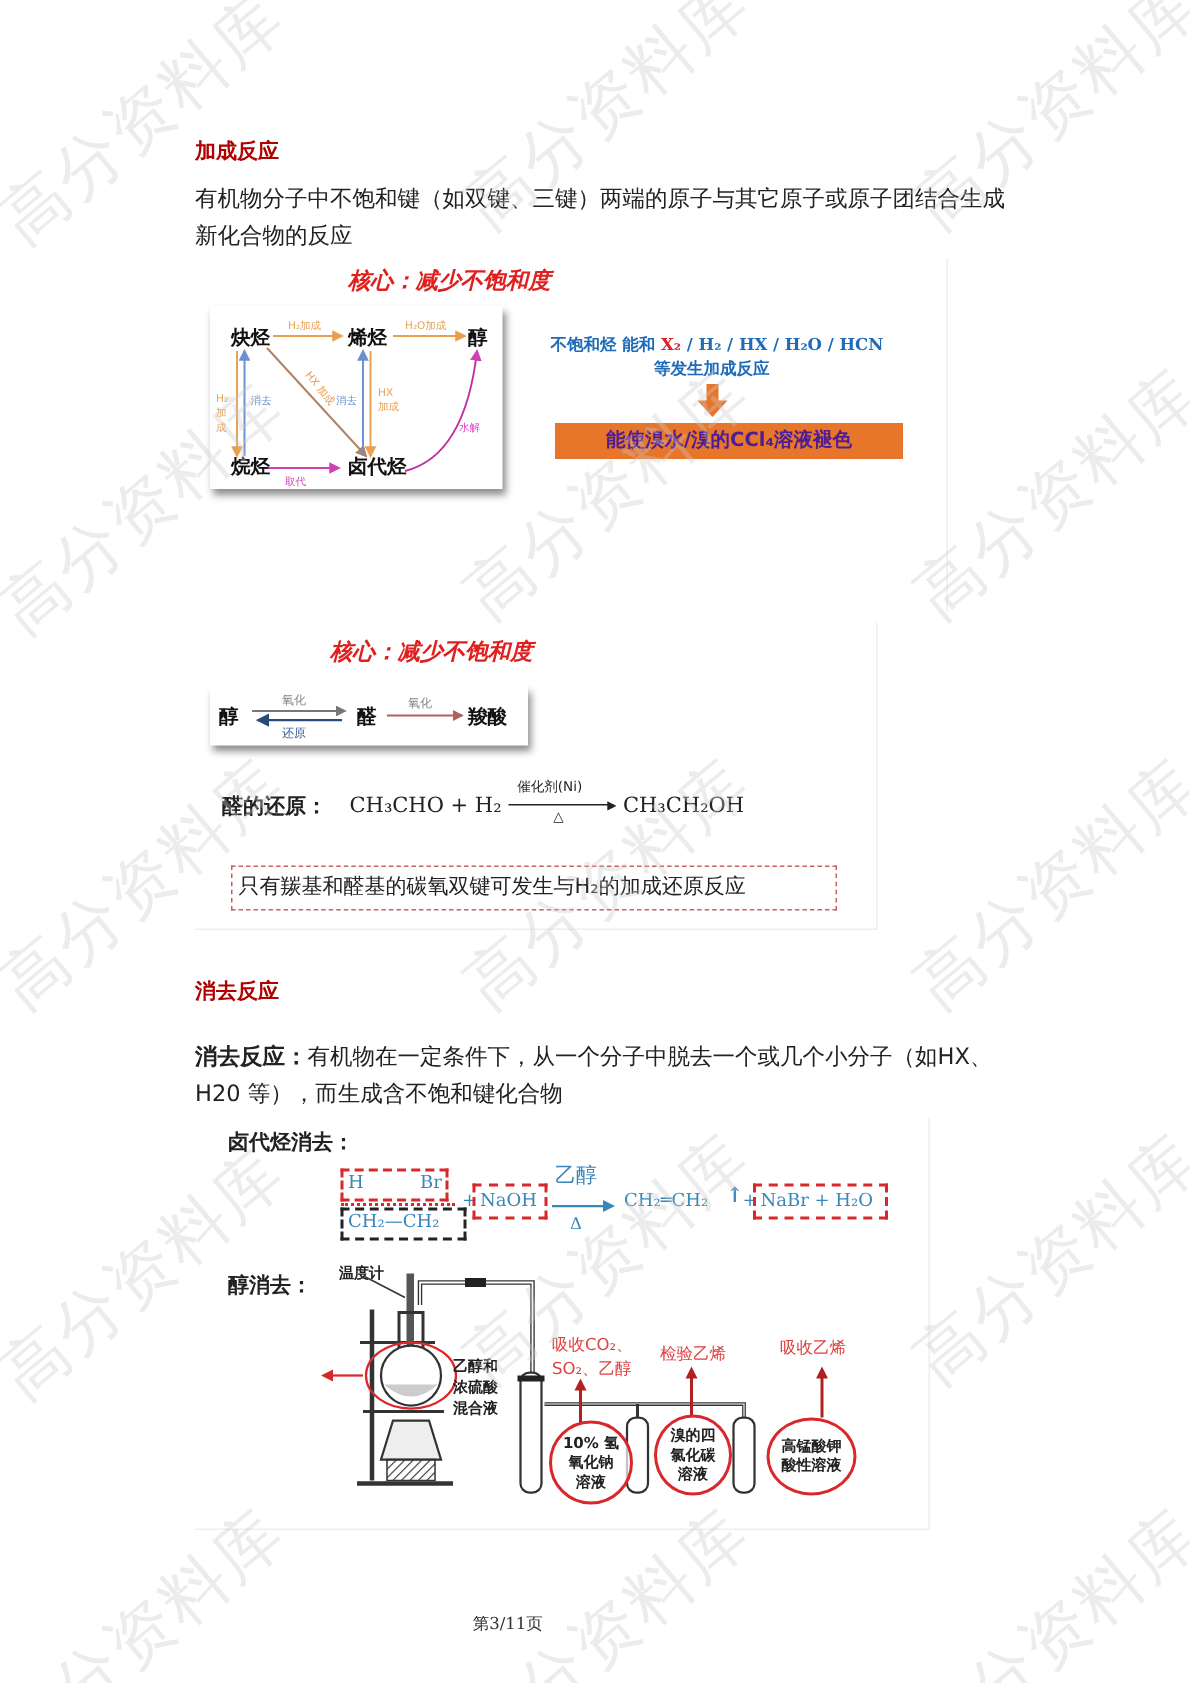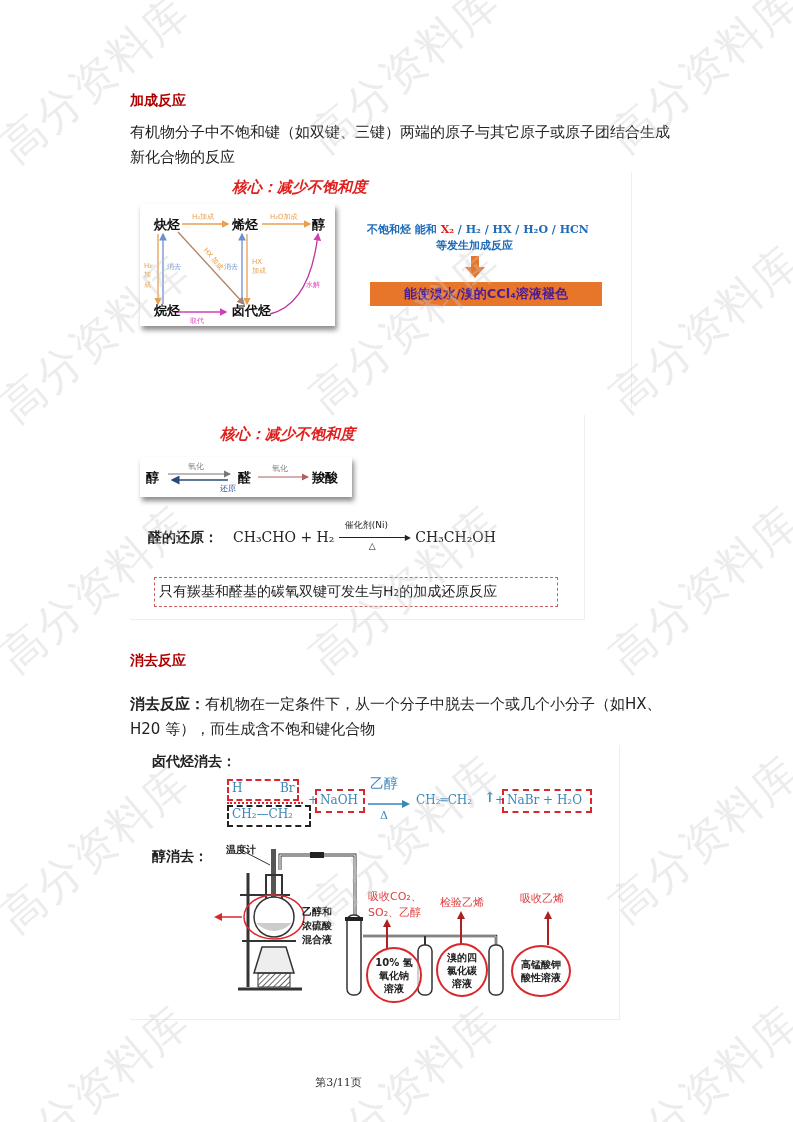--- a/index.html
+++ b/index.html
@@ -149,21 +149,21 @@
           </marker>
       </defs>
       <line x1="28" y1="17" x2="90" y2="17" stroke="#777" stroke-width="1.2" marker-end="url(#ag)"></line>
       <line x1="88" y1="23" x2="32" y2="23" stroke="#2a4a7a" stroke-width="1.5" marker-end="url(#an)"></line>
       <line x1="118" y1="20" x2="168" y2="20" stroke="#b06060" stroke-width="1.2" marker-end="url(#ar)"></line>
     </svg>
     <div class="node" style="left:6px;top:12px;">醇</div>
     <div class="node" style="left:98px;top:12px;">醛</div>
     <div class="node" style="left:172px;top:12px;">羧酸</div>
     <div class="lbl" style="color:#888;font-size:8px;left:48px;top:4px;">氧化</div>
-    <div class="lbl" style="color:#3a5a9a;font-size:8px;left:48px;top:26px;margin-left:32px;">还原</div>
+    <div class="lbl" style="color:#3a5a9a;font-size:8px;left:48px;top:26px;">还原</div>
     <div class="lbl" style="color:#888;font-size:8px;left:132px;top:6px;">氧化</div>
   </div>
 
   <div class="sub-title" style="left:18px;top:114px;">醛的还原：</div>
   <div class="equation" style="left:103px;top:114px;">
     <span>CH₃CHO + H₂</span>
     <span style="display:inline-block;position:relative;width:72px;height:14px;vertical-align:middle;">
       <span style="position:absolute;left:6px;top:-12px;font-size:9px;font-family:'DejaVu Sans',sans-serif;white-space:nowrap;">催化剂(Ni)</span>
       <span style="position:absolute;left:0;top:6px;width:70px;height:1px;background:#222;"></span>
       <span style="position:absolute;left:66px;top:2px;font-size:8px;">▶</span>

